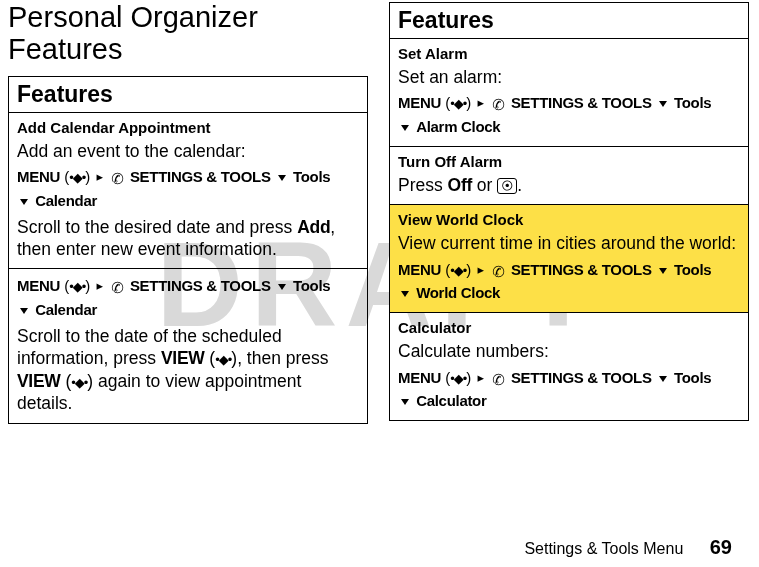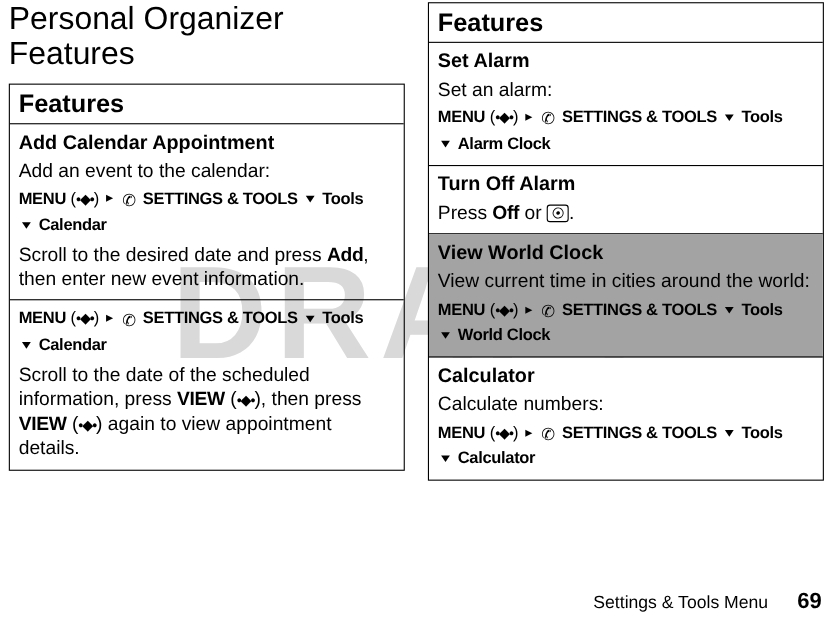--- a/index.html
+++ b/index.html
@@ -50,28 +50,28 @@
       border-bottom: 1.5px solid #000;
       padding: 4px 8px;
       font-weight: bold;
       font-size: 23px;
     }
     .feature-cell {
       border-bottom: 1px solid #000;
       padding: 6px 8px 8px 8px;
     }
     .feature-cell.shaded {
-      background: #a3a3a3;
+      background: #fde047;
     }
     .feature-cell:last-child {
       border-bottom: none;
     }
     .feature-title {
       font-weight: bold;
-      font-size: 18px;
+      font-size: 15px;
       margin-bottom: 4px;
     }
     .feature-desc {
       font-size: 17.5px;
       line-height: 1.28;
       margin-bottom: 4px;
     }
     .menu-path {
       font-size: 15px;
       line-height: 1.45;
@@ -105,21 +105,21 @@
     }
     .center-key {
       display: inline-block;
       font-size: 13px;
       vertical-align: 0;
       letter-spacing: -1px;
     }
     .footer {
       position: absolute;
       bottom: 8px;
-      right: 12px;
+      right: 27px;
       font-size: 16px;
     }
     .pagenum {
       font-weight: bold;
       font-size: 20px;
       margin-left: 22px;
     }
   </style>
 </head>
 <body>

